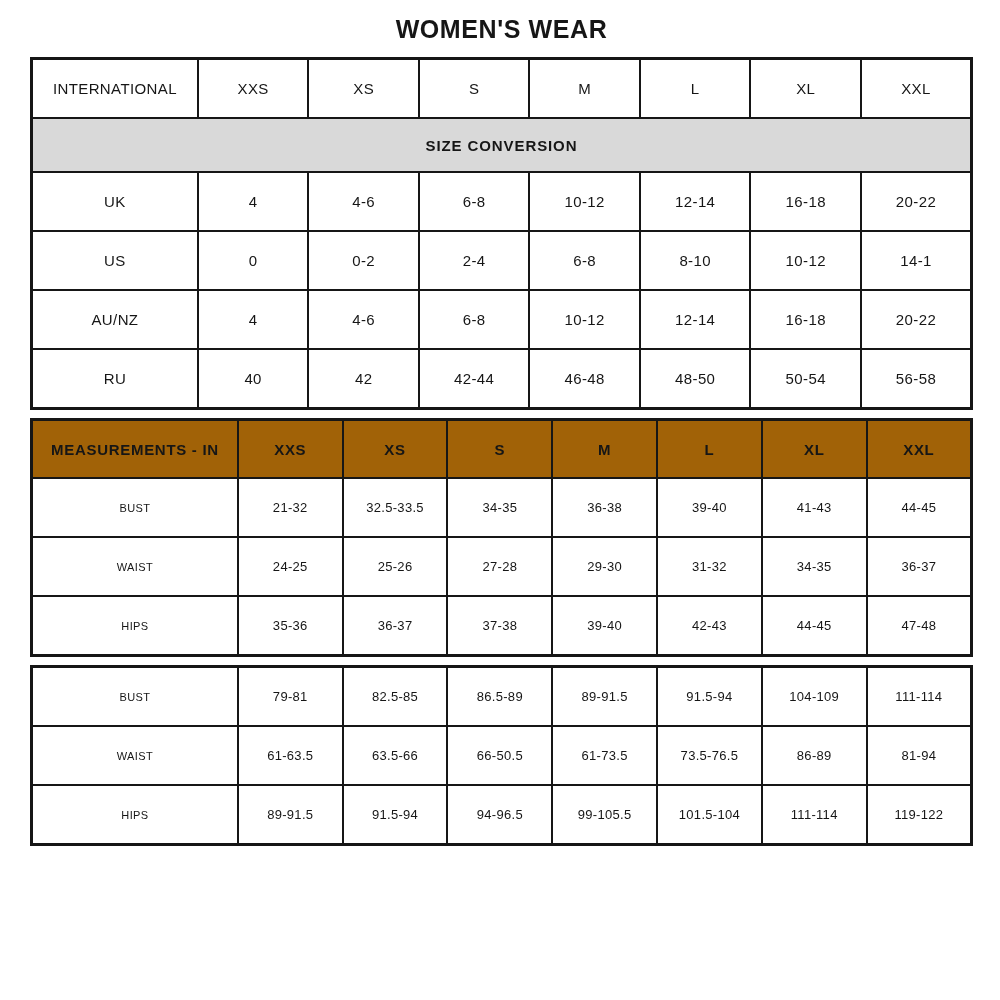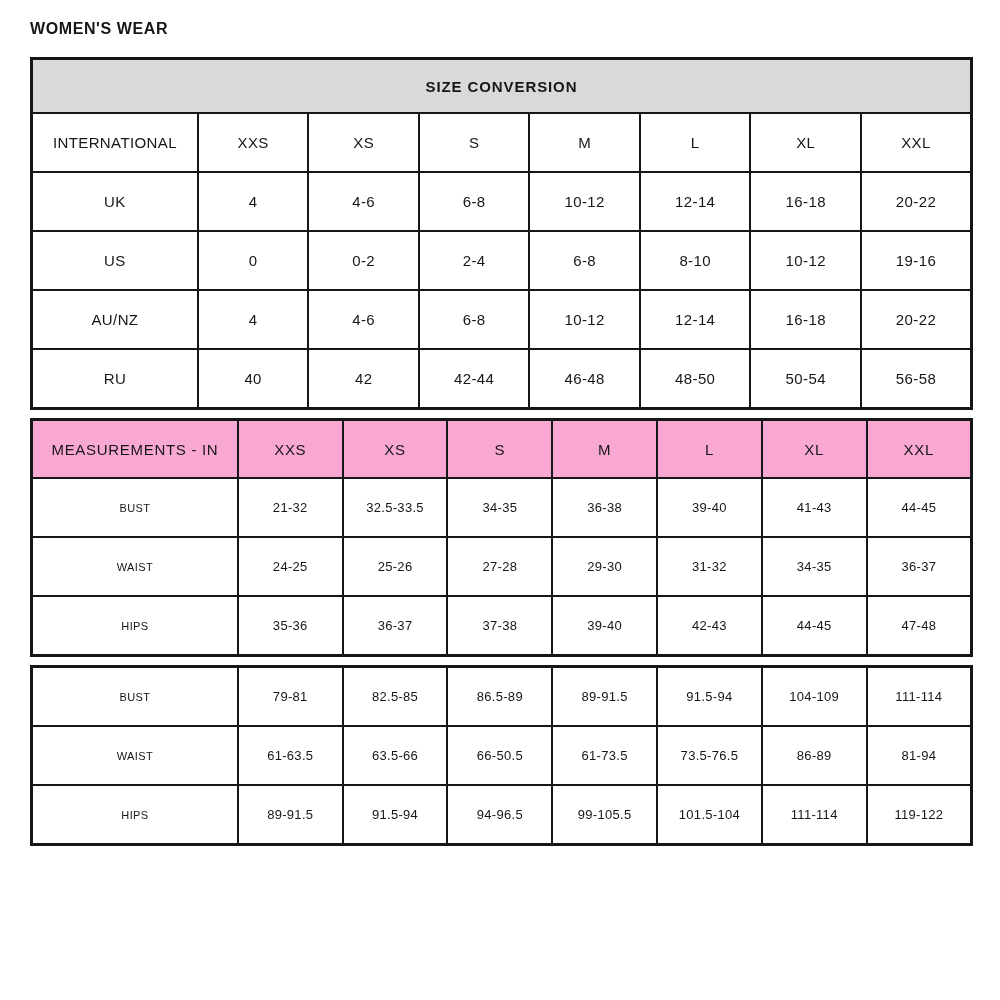--- a/index.html
+++ b/index.html
@@ -5,21 +5,22 @@
   html, body { margin: 0; padding: 0; }
   body {
     width: 1000px; height: 1000px;
     background: #ffffff;
     color: #161616;
     font-family: "Liberation Sans", "DejaVu Sans", sans-serif;
     overflow: hidden;
   }
   .page { width: 1000px; height: 1000px; padding: 16px 27px 0 30px; box-sizing: border-box; }
   .title {
-    font-size: 16px;
+    text-align: center;
+    font-size: 25px;
     font-weight: 700;
     letter-spacing: 0.6px;
     line-height: 26px;
     margin: 0 0 15px 0;
   }
   table {
     border-collapse: collapse;
     table-layout: fixed;
     width: 943px;
     text-align: center;
@@ -39,22 +40,22 @@
     font-size: 15px;
     letter-spacing: 0.9px;
   }
 
   
   .tm col.c-label { width: 21.95%; }
   .tm col.c-size  { width: 11.15%; }
   .tm td { height: 57px; }
   .tm tr.head td {
     height: 56px;
-    background: #f9a8d4;
-    font-weight: 400;
+    background: #a16207;
+    font-weight: 700;
     font-size: 15px;
     letter-spacing: 0.7px;
   }
   .tm td.label { font-size: 11px; letter-spacing: 0.4px; }
   .tm td.val   { font-size: 13px; letter-spacing: 0.3px; }
 </style>
 </head>
 <body>
 
 <div class="page">
@@ -66,52 +67,52 @@
         <col class="c-label">
         <col class="c-size">
         <col class="c-size">
         <col class="c-size">
         <col class="c-size">
         <col class="c-size">
         <col class="c-size">
         <col class="c-size">
       </colgroup>
     <tbody>
-      <tr>
-        <td colspan="8" class="band">SIZE CONVERSION</td>
-      </tr>
       <tr>
         <td>INTERNATIONAL</td>
         <td>XXS</td>
         <td>XS</td>
         <td>S</td>
         <td>M</td>
         <td>L</td>
         <td>XL</td>
         <td>XXL</td>
       </tr>
       <tr>
+        <td colspan="8" class="band">SIZE CONVERSION</td>
+      </tr>
+      <tr>
         <td>UK</td>
         <td>4</td>
         <td>4-6</td>
         <td>6-8</td>
         <td>10-12</td>
         <td>12-14</td>
         <td>16-18</td>
         <td>20-22</td>
       </tr>
       <tr>
         <td>US</td>
         <td>0</td>
         <td>0-2</td>
         <td>2-4</td>
         <td>6-8</td>
         <td>8-10</td>
         <td>10-12</td>
-        <td>19-16</td>
+        <td>14-1</td>
       </tr>
       <tr>
         <td>AU/NZ</td>
         <td>4</td>
         <td>4-6</td>
         <td>6-8</td>
         <td>10-12</td>
         <td>12-14</td>
         <td>16-18</td>
         <td>20-22</td>

